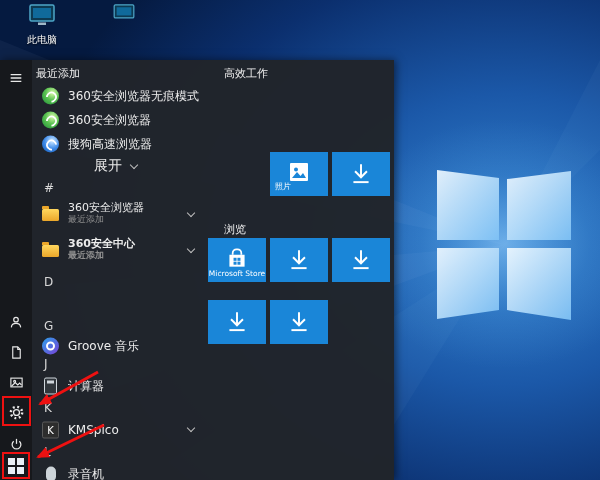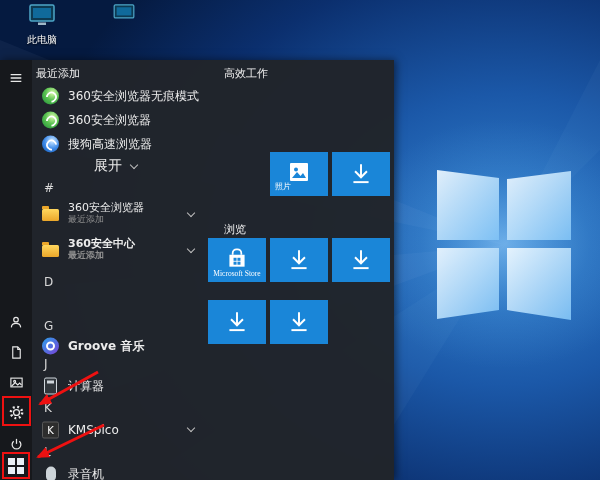--- a/index.html
+++ b/index.html
@@ -50,21 +50,21 @@
   .ic-calc{width:13px!important;left:12px!important;background:#30363c;border:1px solid #cfd6dc;border-radius:2px;}
   .ic-calc::before{content:"";position:absolute;top:2px;left:2px;right:2px;height:3px;background:#cfd6dc;}
   .ic-kms{background:#2d2d2d;border:1px solid #5a5a5a;border-radius:2px;color:#fff;font-size:10px;display:flex;align-items:center;justify-content:center;}
   .ic-rec{width:10px!important;height:15px!important;left:14px!important;border-radius:5px;background:#cdd4d9;}
 
   
   .tiles{position:absolute;left:208px;top:0;width:186px;height:420px;}
   .tile-group-title{position:absolute;left:16px;font-size:11px;color:#f0f0f0;cursor:pointer;}
   .tile{position:absolute;width:58px;height:44px;background:var(--accent,#1a86d8);cursor:pointer;}
   .tile-label{position:absolute;left:5px;bottom:4px;font-size:8px;color:#fff;white-space:nowrap;}
-  .tile-label-center{position:absolute;left:0;right:0;bottom:4px;text-align:center;font-size:7.5px;color:#fff;white-space:nowrap;font-family:Liberation Serif, serif;}
+  .tile-label-center{position:absolute;left:0;right:0;bottom:4px;text-align:center;font-size:7.5px;color:#fff;white-space:nowrap;}
   .tile-art{position:absolute;left:50%;top:45%;transform:translate(-50%,-50%);}
   .tile-art-full{position:absolute;left:50%;top:50%;transform:translate(-50%,-50%);}
   .ent-arrows{position:absolute;left:0;right:0;top:13px;display:flex;justify-content:center;gap:4px;opacity:.5;}
 
   
   .annot{position:absolute;left:0;top:0;z-index:99;pointer-events:none;}
 </style>
 </head>
 <body>
 
@@ -201,21 +201,21 @@
         <span class="stack">
           <span class="app-label2">360安全中心</span>
           <span class="app-sub">最近添加</span>
         </span>
         <span class="chev chev-right"></span>
       </div>
 
       <div class="letter" style="top:212px;">D</div>
 
       <div class="letter" style="top:256px;">G</div>
-      <div class="app-item" style="top:274px;font-weight:bold;">
+      <div class="app-item" style="top:274px;">
         <span class="ai ic-groove"></span>
         <span class="app-label">Groove 音乐</span>
       </div>
 
       <div class="letter" style="top:294px;">J</div>
       <div class="app-item" style="top:314px;">
         <span class="ai ic-calc"></span>
         <span class="app-label">计算器</span>
       </div>
 

